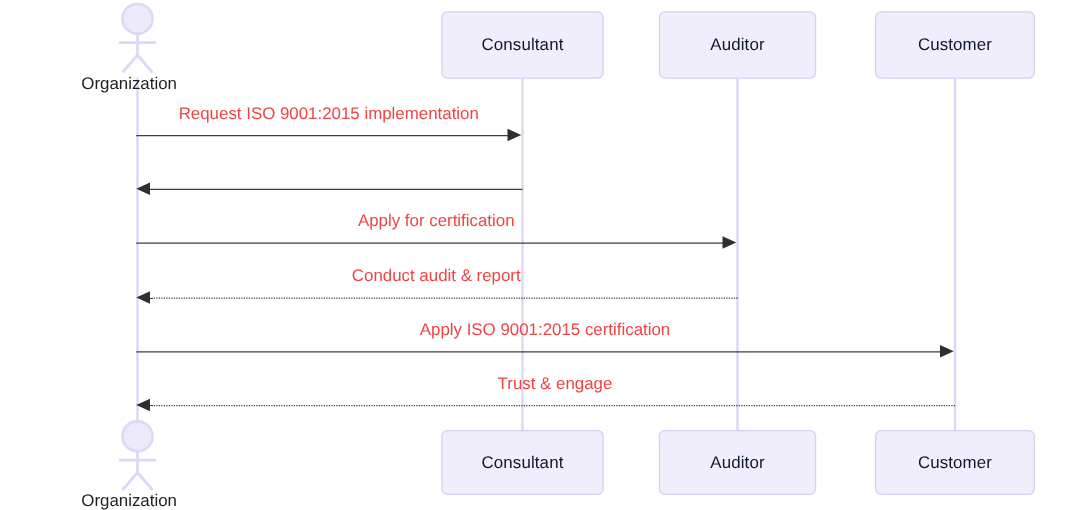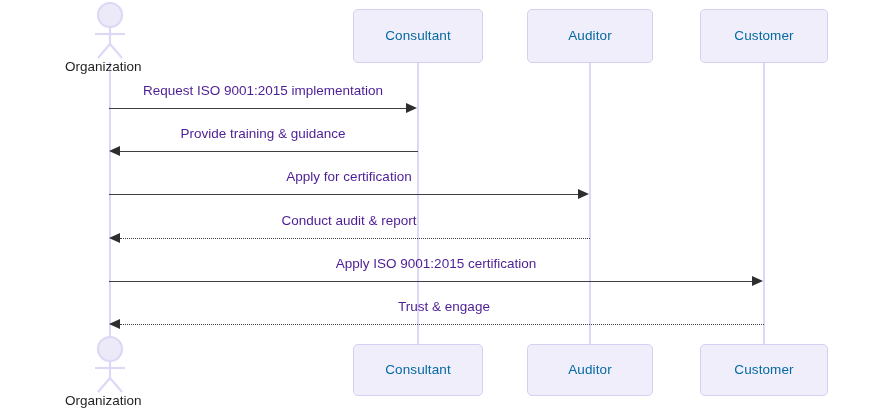--- a/index.html
+++ b/index.html
@@ -21,21 +21,21 @@
     box-sizing: border-box;
     background: #f1eefc;
     border: 1px solid #d6cff1;
     border-radius: 5px;
     display: flex;
     align-items: center;
     justify-content: center;
   }
   .pbox-label {
     font-size: 13.5px;
-    color: #0369a1;
+    color: #0f172a;
     line-height: 1;
     letter-spacing: 0.1px;
     white-space: nowrap;
   }
   
   .lifeline {
     position: absolute;
     width: 2px;
     background: #ded7f5;
   }
@@ -70,21 +70,21 @@
     border-left: 11px solid #2e2e2e;
   }
   .arrowhead.left {
     border-top: 5px solid transparent;
     border-bottom: 5px solid transparent;
     border-right: 11px solid #2e2e2e;
   }
   .msg-label {
     position: absolute;
     font-size: 13.5px;
-    color: #4c1d95;
+    color: #ef4444;
     line-height: 1;
     white-space: nowrap;
     transform: translateX(-50%);
   }
 </style>
 </head>
 <body>
 
 <div id="stage">
 
@@ -109,21 +109,20 @@
     <span class="pbox-label">Auditor</span>
   </div>
   <div class="pbox" style="left:700px; top:9px; width:128px; height:54px;">
     <span class="pbox-label">Customer</span>
   </div>
 
   <div class="msg-label" style="left:263px; top:84px;">Request ISO 9001:2015 implementation</div>
   <div class="msg-line" style="left:109px; top:108px; width:303px;"></div>
   <div class="arrowhead right" style="left:406px; top:103px;"></div>
 
-  <div class="msg-label" style="left:263px; top:127px;">Provide training &amp; guidance</div>
   <div class="msg-line" style="left:120px; top:151px; width:298px;"></div>
   <div class="arrowhead left" style="left:109px; top:146px;"></div>
 
   <div class="msg-label" style="left:349px; top:170px;text-align:center;">Apply for certification</div>
   <div class="msg-line" style="left:109px; top:194px; width:475px;"></div>
   <div class="arrowhead right" style="left:578px; top:189px;"></div>
 
   <div class="msg-label" style="left:349px; top:214px;">Conduct audit &amp; report</div>
   <div class="msg-line dotted" style="left:120px; top:238px; width:470px;"></div>
   <div class="arrowhead left" style="left:109px; top:233px;"></div>

